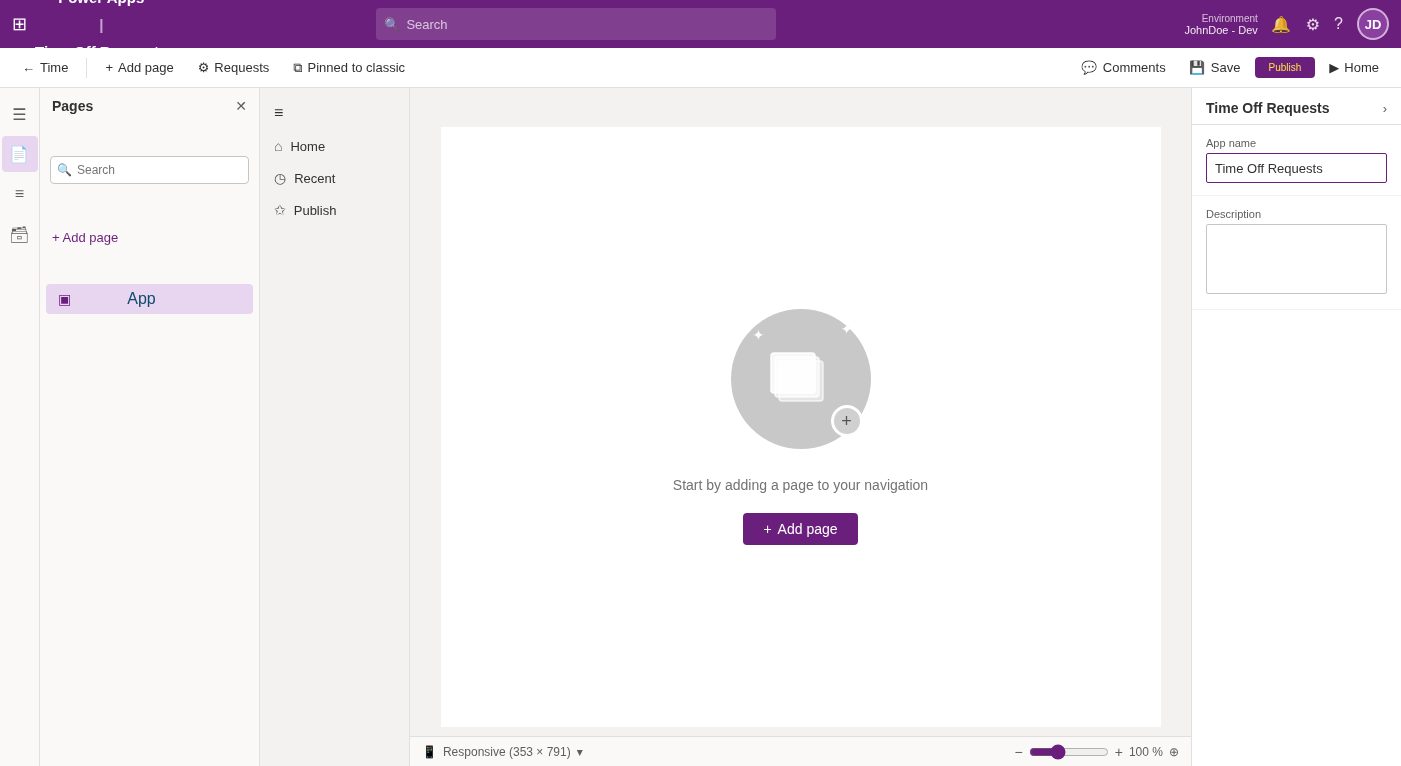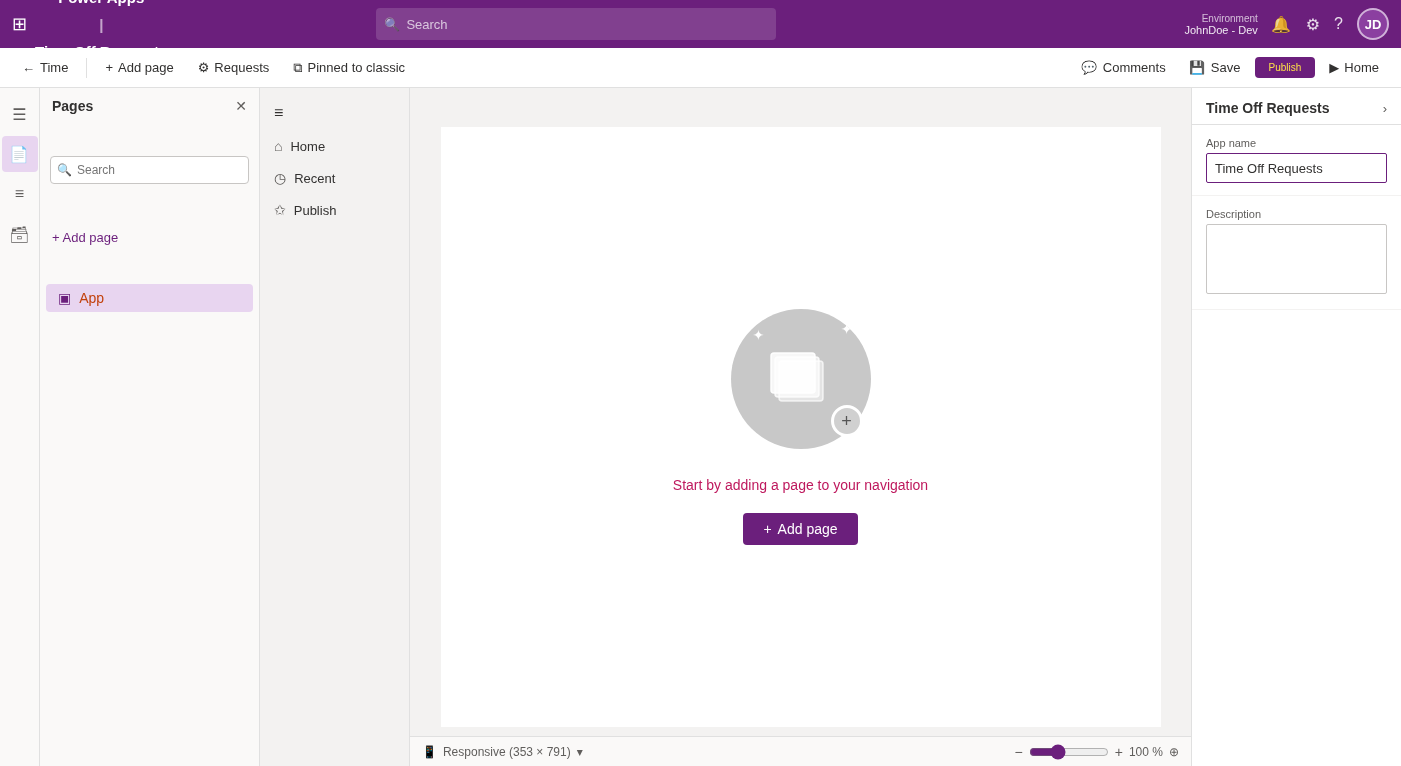--- a/index.html
+++ b/index.html
@@ -127,21 +127,21 @@
       padding: 6px 12px; cursor: pointer; font-size: 13px;
       color: #6b1f7c; border: none; background: none; text-align: right;
     }
     .page-item {
       display: flex; align-items: center; gap: 8px;
       padding: 6px 12px; cursor: pointer; border-radius: 4px;
       margin: 1px 6px;
     }
     .page-item.active { background: #e8d5f0; }
     .page-item-icon { color: #6b1f7c; font-size: 14px; }
-    .page-item-label { font-size: 14px; color: #c2410c; flex: 1; }
+    .page-item-label { font-size: 16px; color: #0c4a6e; flex: 1; margin-left: 48px; }
     .page-item-more { color: #605e5c; font-size: 13px; opacity: 0; cursor: pointer; border: none; background: none; }
 
     
     .preview-nav {
       width: 150px;
       background: #f3f2f1;
       border-right: 1px solid #e0e0e0;
       padding: 8px 0;
     }
     .preview-nav-menu-icon {
@@ -182,21 +182,21 @@
       position: absolute; bottom: 12px; right: 8px;
       width: 32px; height: 32px; border-radius: 50%;
       background: #d0d0d0; border: 3px solid white;
       display: flex; align-items: center; justify-content: center;
       color: #555; font-size: 18px; font-weight: 300;
     }
     .sparkle { position: absolute; color: white; font-size: 14px; }
     .sparkle.tl { top: 18px; left: 22px; }
     .sparkle.tr { top: 12px; right: 18px; }
     .sparkle.br { bottom: 20px; right: 28px; }
-    .canvas-prompt { font-size: 14px; color: #be185d; margin-top: 8px; }
+    .canvas-prompt { font-size: 14px; color: #737373; margin-top: 8px; }
     .canvas-add-btn {
       background: #6b1f7c; color: white;
       border: none; border-radius: 4px;
       padding: 8px 20px; font-size: 14px;
       cursor: pointer; display: flex; align-items: center; gap: 6px;
     }
 
     
     .bottom-bar {
       position: absolute; bottom: 0; left: 0; right: 0;

